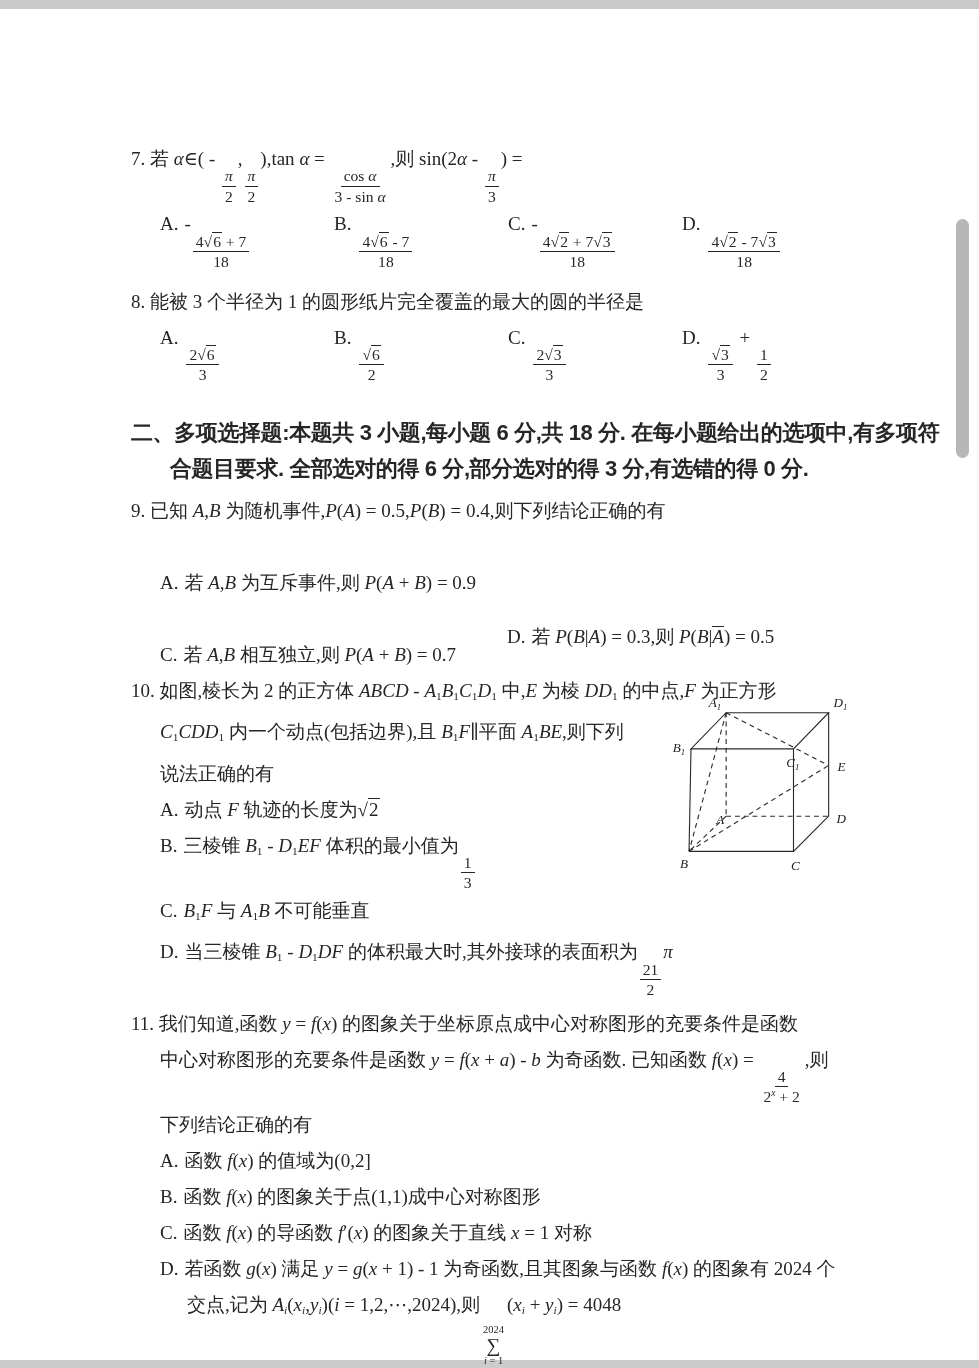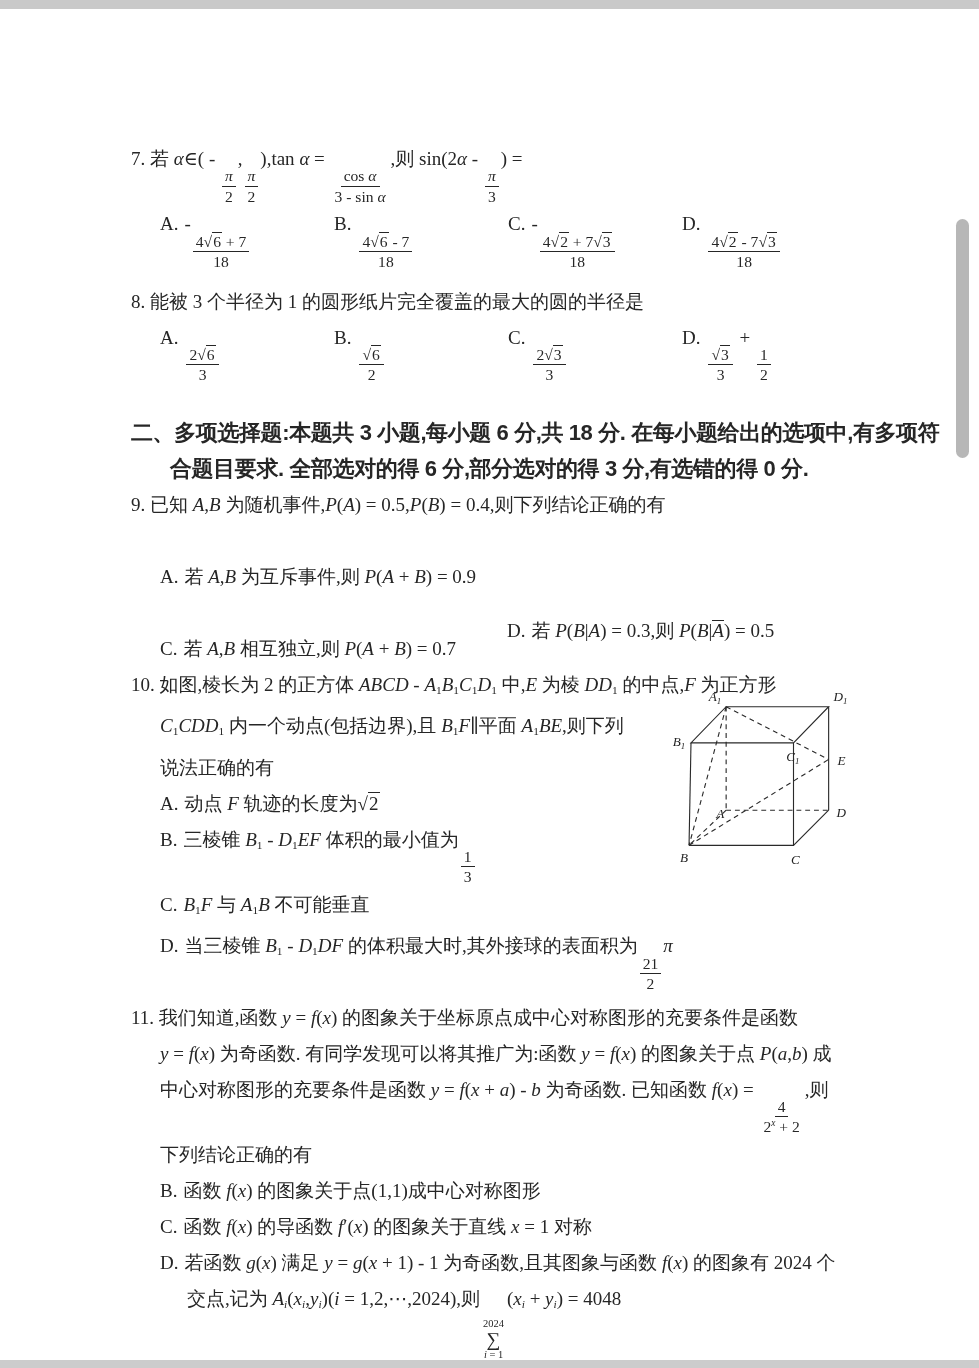--- a/index.html
+++ b/index.html
@@ -45,21 +45,21 @@
   .sumt{font-size:0.55em;}
   .sums{font-size:1.02em;}
   .sumb{font-size:0.55em;}
   i{font-style:italic;}
   .q10-wrap{position:relative;}
   .cube{position:absolute;right:2px;top:14px;}
   .cube path{fill:none;stroke:#2a2a2a;stroke-width:1.15;}
   .cube .dash{stroke-dasharray:5,4;}
   .cube text{font-family:"Liberation Serif","DejaVu Serif",serif;
       font-style:italic;font-size:13.5px;fill:#222;}
-  .mb6{} .mb12{margin-bottom:12px;} .mb30{margin-bottom:30px;}
+  .mb6{margin-bottom:6px;} .mb12{margin-bottom:12px;} .mb30{margin-bottom:30px;}
   .mt6{margin-top:6px;font-family:Liberation Serif, serif;}
 </style>
 </head>
 <body>
 
 <div class="edge-top"></div>
 <div class="edge-bottom"></div>
 <div class="scroll-thumb"></div>
 
 <div class="content">
@@ -169,26 +169,26 @@
             <span class="fd">3</span>
           </span></span></div>
     <div class="opt-line ind"><span class="olabel">C.</span><span><i>B</i><sub>1</sub><i>F</i> 与 <i>A</i><sub>1</sub><i>B</i> 不可能垂直</span></div>
     <div class="opt-line ind"><span class="olabel">D.</span><span>当三棱锥 <i>B</i><sub>1</sub> - <i>D</i><sub>1</sub><i>DF</i> 的体积最大时,其外接球的表面积为<span class="fr">
             <span class="fn">21</span>
             <span class="fd">2</span>
           </span><i>π</i></span></div>
   </div>
 
   <div class="ln mt6">11. 我们知道,函数 <i>y</i> = <i>f</i>(<i>x</i>) 的图象关于坐标原点成中心对称图形的充要条件是函数</div>
-  <div class="ln ind"><i>y</i> = <i>f</i>(<i>x</i>) 为奇函数. 有同学发现可以将其推广为:函数 <i>y</i> = <i>f</i>(<i>x</i>) 的图象关于点 <i>P</i>(<i>a</i>,<i>b</i>) 成</div>
   <div class="ln ind">中心对称图形的充要条件是函数 <i>y</i> = <i>f</i>(<i>x</i> + <i>a</i>) - <i>b</i> 为奇函数. 已知函数 <i>f</i>(<i>x</i>) = <span class="fr">
         <span class="fn">4</span>
         <span class="fd">2<sup><i>x</i></sup> + 2</span>
       </span>,则</div>
   <div class="ln ind">下列结论正确的有</div>
+  <div class="opt-line ind"><span class="olabel">A.</span><span>函数 <i>f</i>(<i>x</i>) 的值域为(0,2]</span></div>
   <div class="opt-line ind"><span class="olabel">B.</span><span>函数 <i>f</i>(<i>x</i>) 的图象关于点(1,1)成中心对称图形</span></div>
   <div class="opt-line ind"><span class="olabel">C.</span><span>函数 <i>f</i>(<i>x</i>) 的导函数 <i>f</i>′(<i>x</i>) 的图象关于直线 <i>x</i> = 1 对称</span></div>
   <div class="opt-line ind"><span class="olabel">D.</span><span>若函数 <i>g</i>(<i>x</i>) 满足 <i>y</i> = <i>g</i>(<i>x</i> + 1) - 1 为奇函数,且其图象与函数 <i>f</i>(<i>x</i>) 的图象有 2024 个</span></div>
   <div class="opt-line ind2">交点,记为 <i>A</i><sub><i>i</i></sub>(<i>x</i><sub><i>i</i></sub>,<i>y</i><sub><i>i</i></sub>)(<i>i</i> = 1,2,⋯,2024),则<span class="sum">
         <span class="sumt">2024</span>
         <span class="sums">∑</span>
         <span class="sumb"><i>i</i> = 1</span>
       </span>(<i>x</i><sub><i>i</i></sub> + <i>y</i><sub><i>i</i></sub>) = 4048</div>
 
   <div class="ln sec-head mt6">三、填空题:本题共 3 小题,每小题 5 分,共 15 分.</div>

